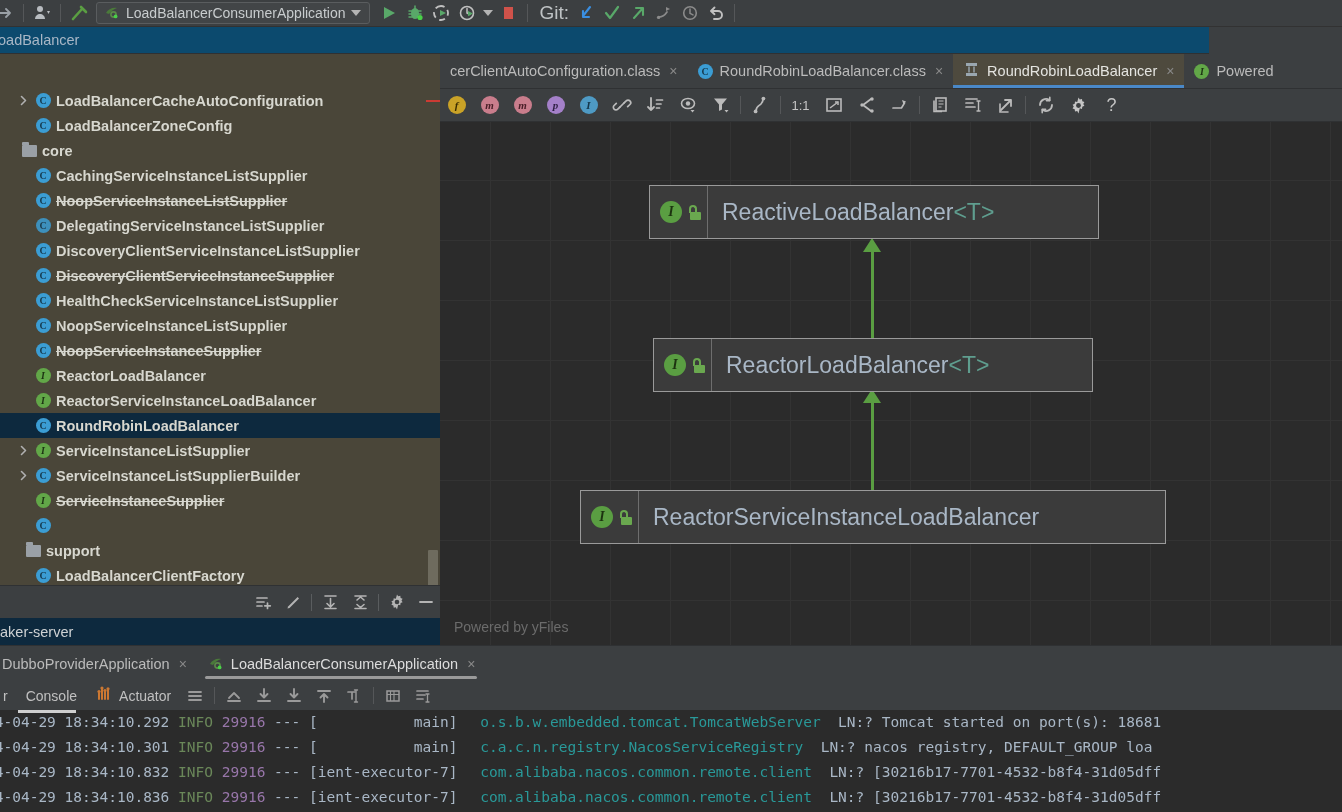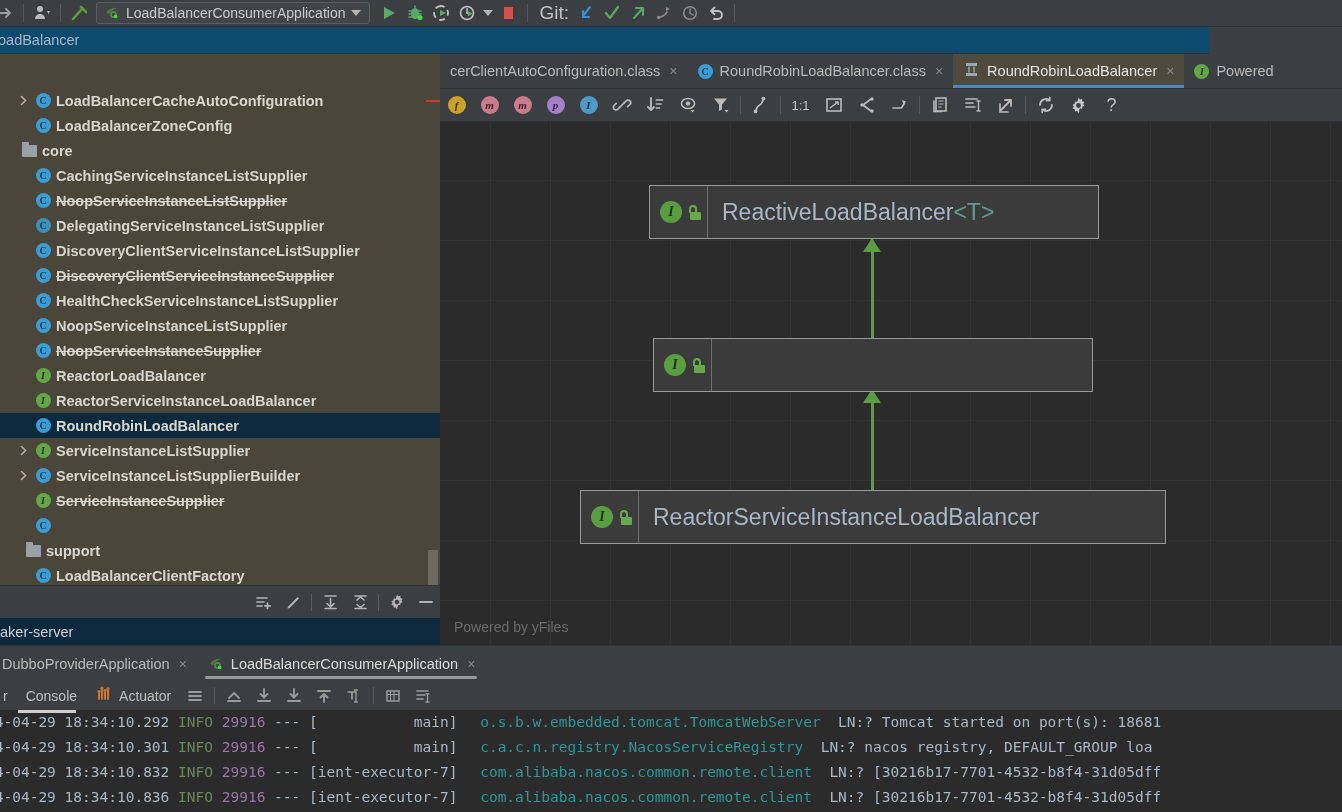--- a/index.html
+++ b/index.html
@@ -743,20 +743,21 @@
     </div>
 
     <div class="umlbox" style="left:213px; top:216px; width:440px;">
       <div class="gutter">
         <span class="iface-dot">I</span>
         <span class="lock-ic">
             <span class="shack"></span>
             <span class="body"></span>
           </span>
       </div>
+      <div class="title"><span>ReactorLoadBalancer</span><span class="generic">&lt;T&gt;</span></div>
     </div>
 
     <div class="umlbox" style="left:140px; top:368px; width:586px;">
       <div class="gutter">
         <span class="iface-dot">I</span>
         <span class="lock-ic">
             <span class="shack"></span>
             <span class="body"></span>
           </span>
       </div>

